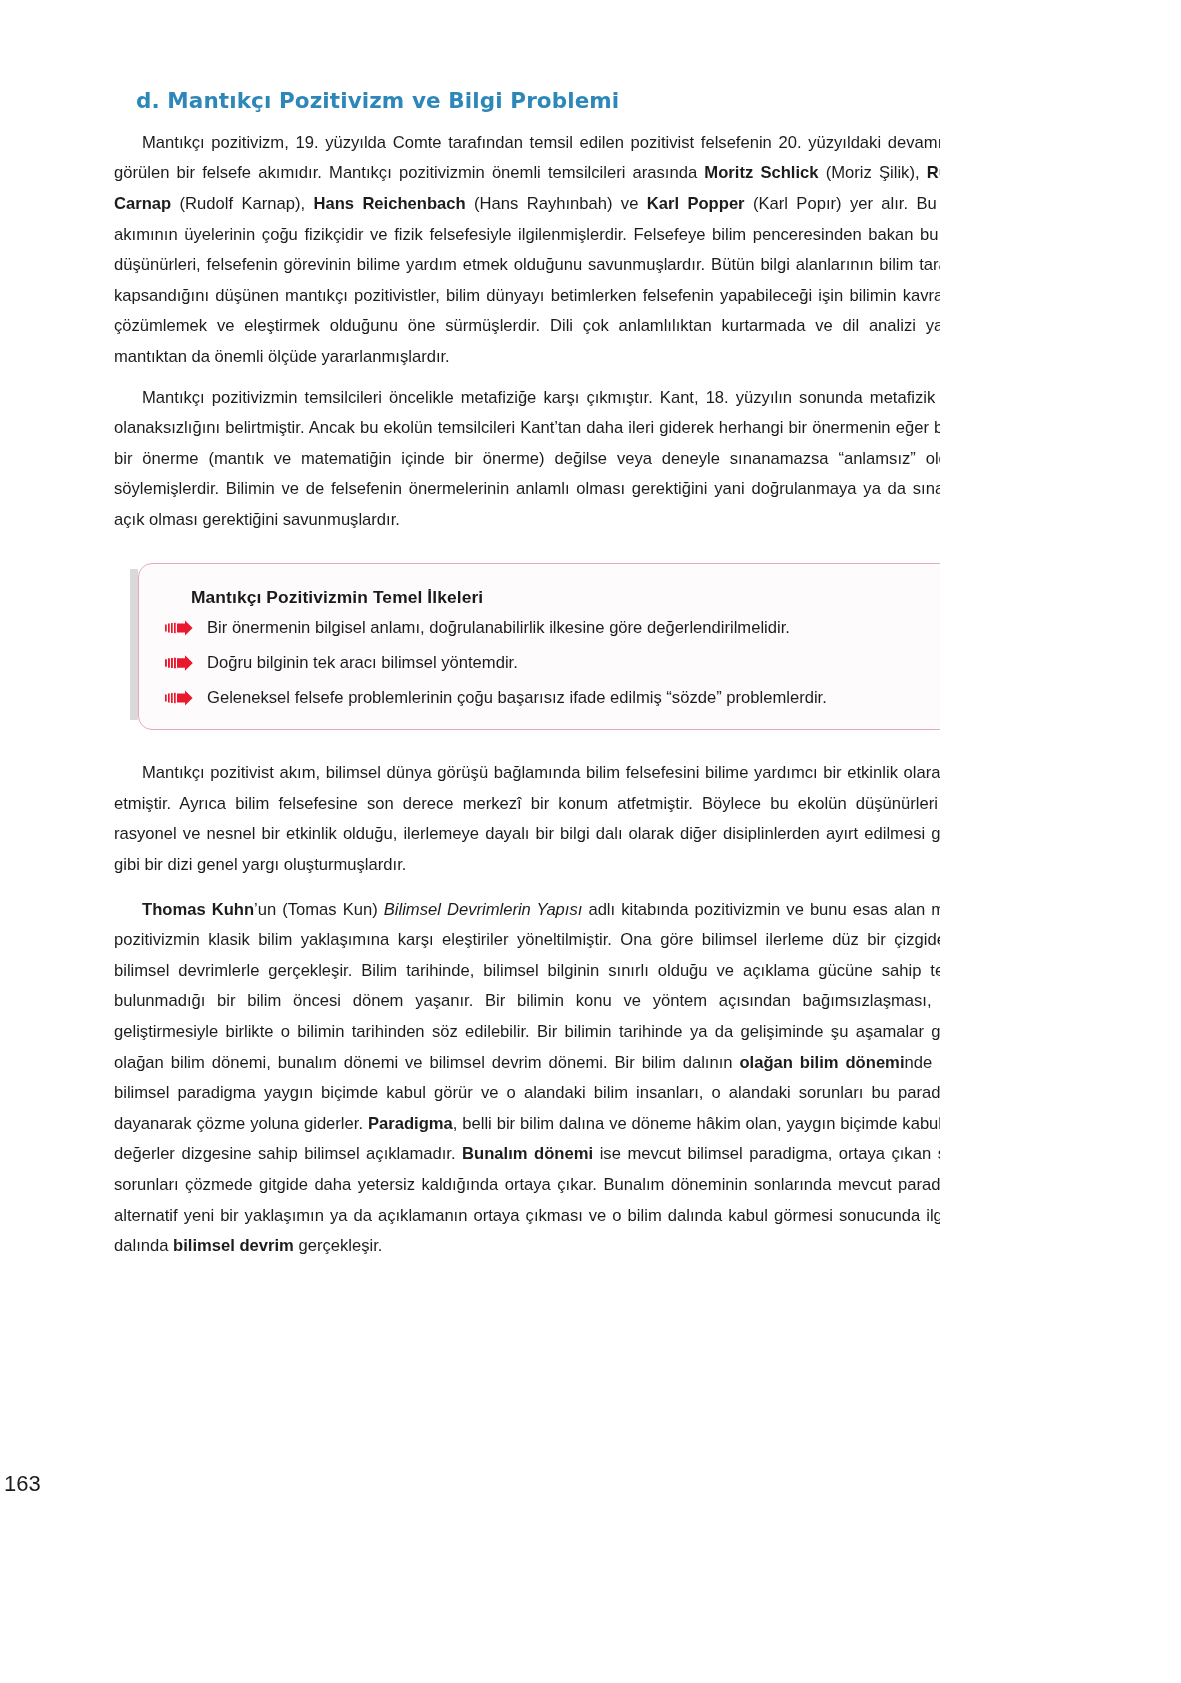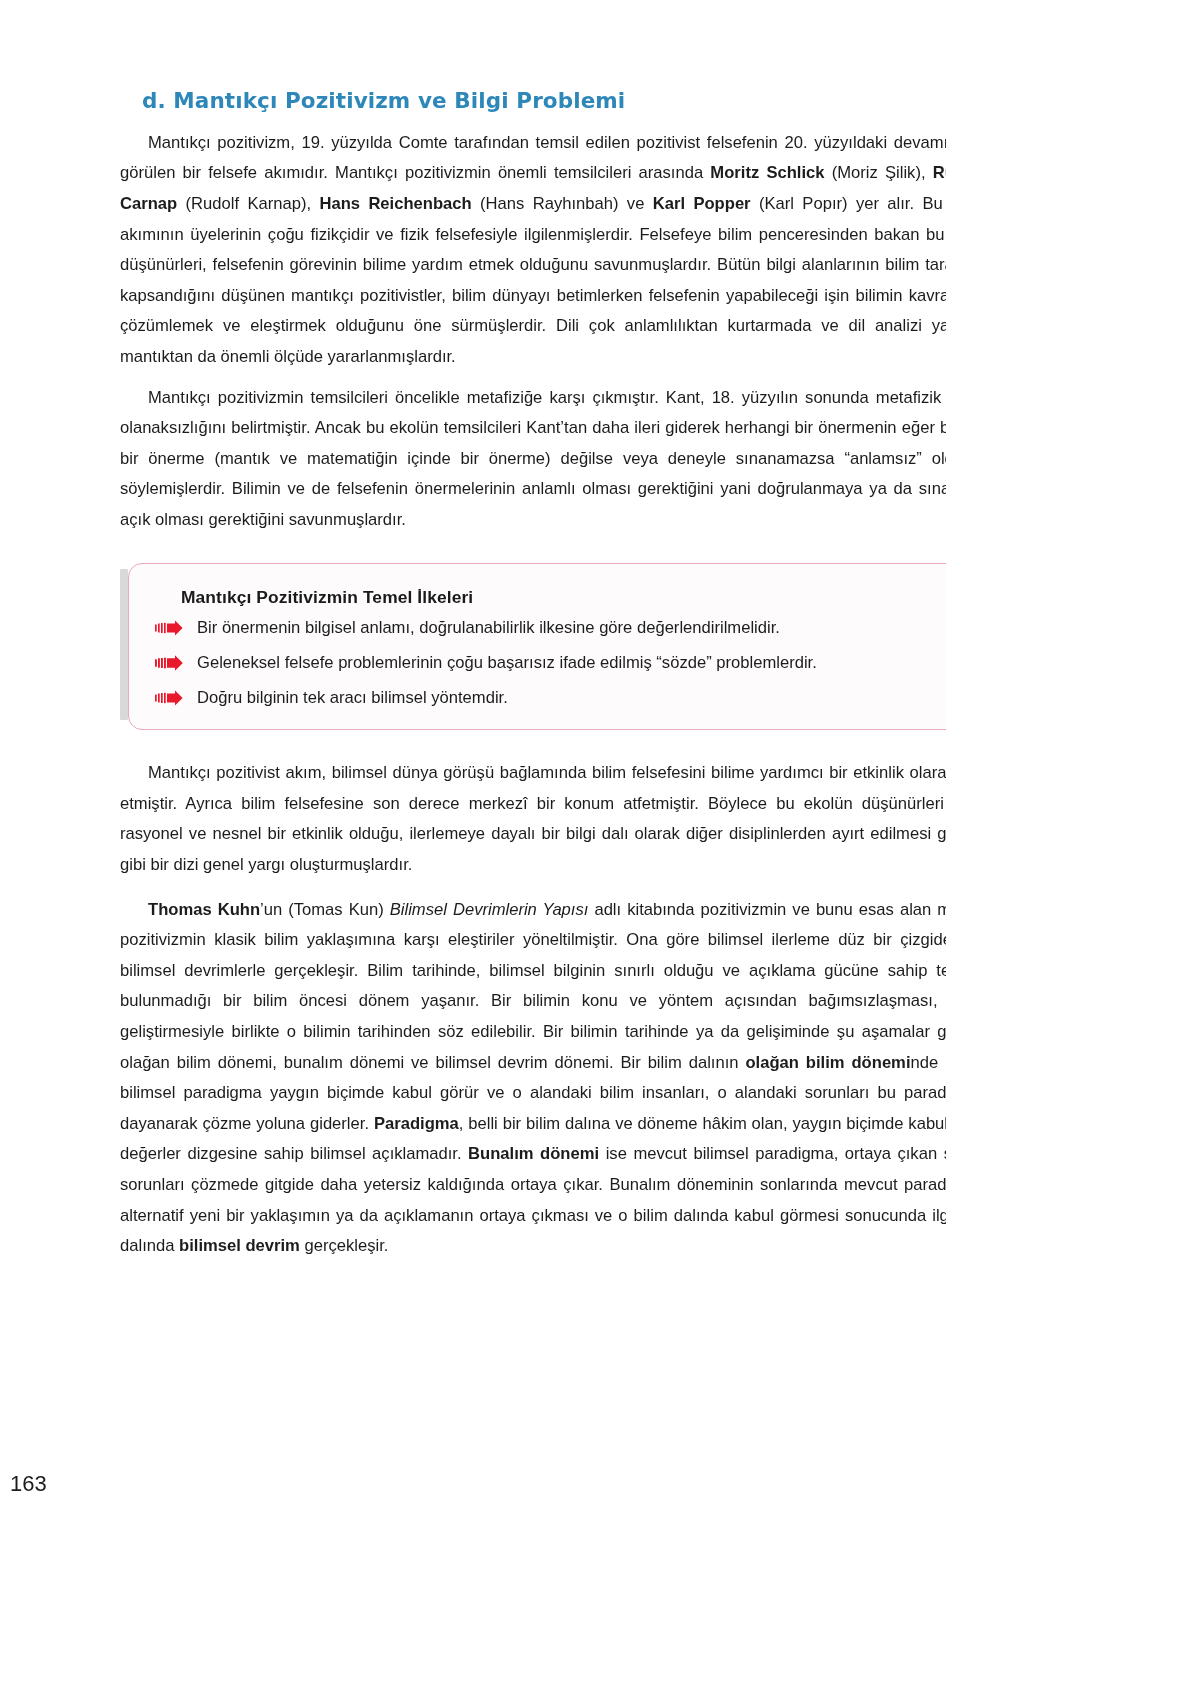--- a/index.html
+++ b/index.html
@@ -11,21 +11,21 @@
     width: 1181px;
     height: 1683px;
     position: relative;
     font-family: "Liberation Sans", sans-serif;
     color: #1a1a1a;
     -webkit-font-smoothing: antialiased;
   }
 
   .page {
     position: absolute;
-    left: 10px; top: 0;
+    left: 4px; top: 0;
     width: 936px;
     height: 1683px;
     overflow: hidden;
   }
 
   .content {
     position: absolute;
     left: 110px;
     top: 88px;
     width: 880px;
@@ -57,21 +57,21 @@
     display: inline-block;
     width: 28px;
   }
 
   b, strong { font-weight: bold; }
   i, em { font-style: italic; }
 
   
   .principles-box {
     position: relative;
-    margin: 27px 0 0 0;
+    margin: 27px 0 0 16px;
     padding: 0;
   }
   .principles-box .left-bar {
     position: absolute;
     left: 0px;
     top: 6px;
     bottom: 10px;
     width: 8px;
     background: #d9d9d9;
     border-radius: 1px;
@@ -173,33 +173,33 @@
           <li>
             <span class="arrow-bullet">
               <svg width="30" height="16" viewBox="0 0 30 16" xmlns="http://www.w3.org/2000/svg">
                 <rect x="0" y="4.5" width="1.7" height="7" fill="#e8192c"></rect>
                 <rect x="3" y="3.5" width="1.7" height="9" fill="#e8192c"></rect>
                 <rect x="6" y="3" width="1.7" height="10" fill="#e8192c"></rect>
                 <rect x="9" y="2.8" width="1.7" height="10.4" fill="#e8192c"></rect>
                 <path d="M12 3.4 L20 3.4 L20 0.6 L27.6 8 L20 15.4 L20 12.6 L12 12.6 Z" fill="#e8192c"></path>
               </svg>
             </span>
+            <span>Doğru bilginin tek aracı bilimsel yöntemdir.</span>
+          </li>
+          <li>
+            <span class="arrow-bullet">
+              <svg width="30" height="16" viewBox="0 0 30 16" xmlns="http://www.w3.org/2000/svg">
+                <rect x="0" y="4.5" width="1.7" height="7" fill="#e8192c"></rect>
+                <rect x="3" y="3.5" width="1.7" height="9" fill="#e8192c"></rect>
+                <rect x="6" y="3" width="1.7" height="10" fill="#e8192c"></rect>
+                <rect x="9" y="2.8" width="1.7" height="10.4" fill="#e8192c"></rect>
+                <path d="M12 3.4 L20 3.4 L20 0.6 L27.6 8 L20 15.4 L20 12.6 L12 12.6 Z" fill="#e8192c"></path>
+              </svg>
+            </span>
             <span>Geleneksel felsefe problemlerinin çoğu başarısız ifade edilmiş “sözde” problemlerdir.</span>
-          </li>
-          <li>
-            <span class="arrow-bullet">
-              <svg width="30" height="16" viewBox="0 0 30 16" xmlns="http://www.w3.org/2000/svg">
-                <rect x="0" y="4.5" width="1.7" height="7" fill="#e8192c"></rect>
-                <rect x="3" y="3.5" width="1.7" height="9" fill="#e8192c"></rect>
-                <rect x="6" y="3" width="1.7" height="10" fill="#e8192c"></rect>
-                <rect x="9" y="2.8" width="1.7" height="10.4" fill="#e8192c"></rect>
-                <path d="M12 3.4 L20 3.4 L20 0.6 L27.6 8 L20 15.4 L20 12.6 L12 12.6 Z" fill="#e8192c"></path>
-              </svg>
-            </span>
-            <span>Doğru bilginin tek aracı bilimsel yöntemdir.</span>
           </li>
         </ul>
       </div>
     </div>
 
     <p class="body-par" style="margin-top:28px;">
       <span class="indent"></span><span>Mantıkçı pozitivist akım, bilimsel dünya görüşü bağlamında bilim felsefesini bilime yardımcı bir etkinlik olarak kabul etmiştir. Ayrıca bilim felsefesine son derece merkezî bir konum atfetmiştir. Böylece bu ekolün düşünürleri bilimin rasyonel ve nesnel bir etkinlik olduğu, ilerlemeye dayalı bir bilgi dalı olarak diğer disiplinlerden ayırt edilmesi gerektiği gibi bir dizi genel yargı oluşturmuşlardır.</span>
     </p>
 
     <p class="body-par" style="margin-top:14px;">

